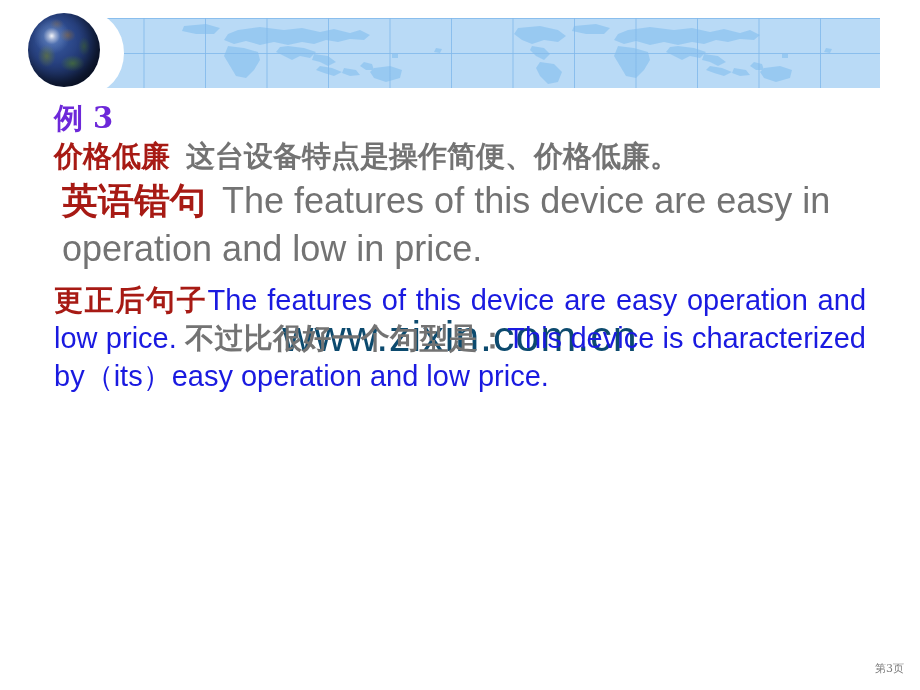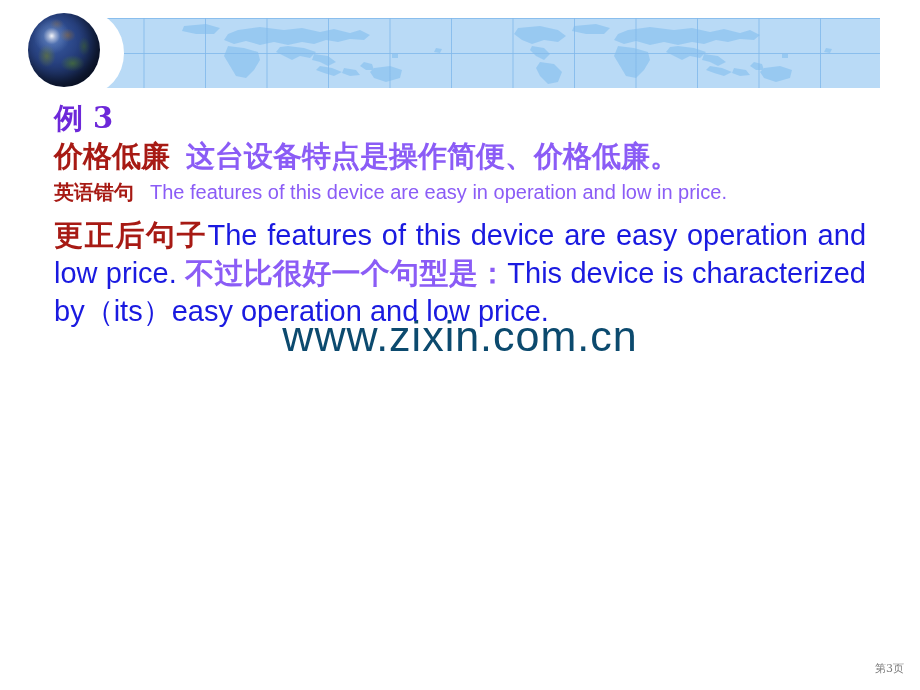--- a/index.html
+++ b/index.html
@@ -112,29 +112,30 @@
     color: #6d28d9;
     font-family: "DejaVu Serif", "Liberation Serif", serif;
     font-weight: 700;
     font-size: 29px;
     line-height: 36px;
   }
   .blue {
     color: #1a1ae0;
   }
   .black {
-    color: #8b5cf6;
+    color: #737373;
   }
   #line-example {
     margin-bottom: 1px;
   }
   #para-wrong {
-    font-size: 20px;
-    line-height: 32px;
+    font-size: 36px;
+    line-height: 48px;
     color: #000000;
+    margin-left: 8px;
   }
   #para-corrected {
     font-size: 29px;
     line-height: 38px;
     text-align: justify;
     text-justify: inter-word;
     margin-top: 8px;
   }
   #para-corrected > span { display: inline; }
   .gap { display: inline-block; width: 16px; }

